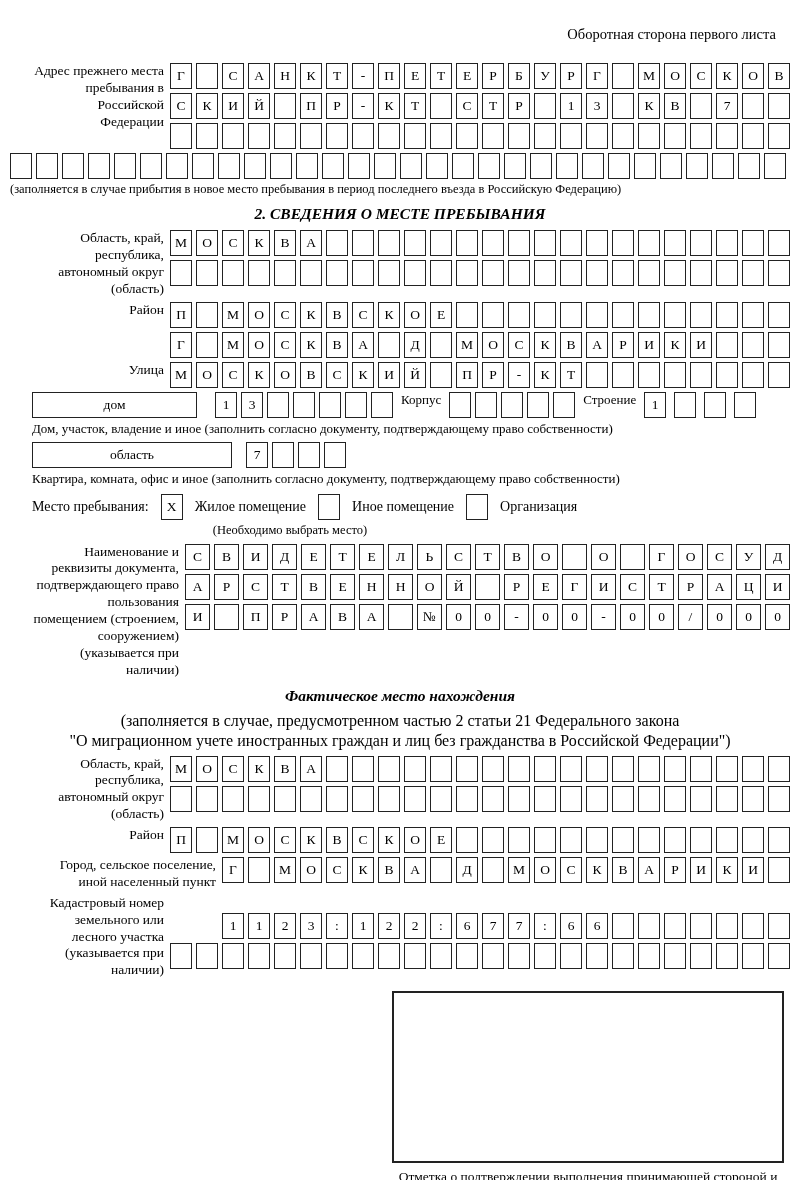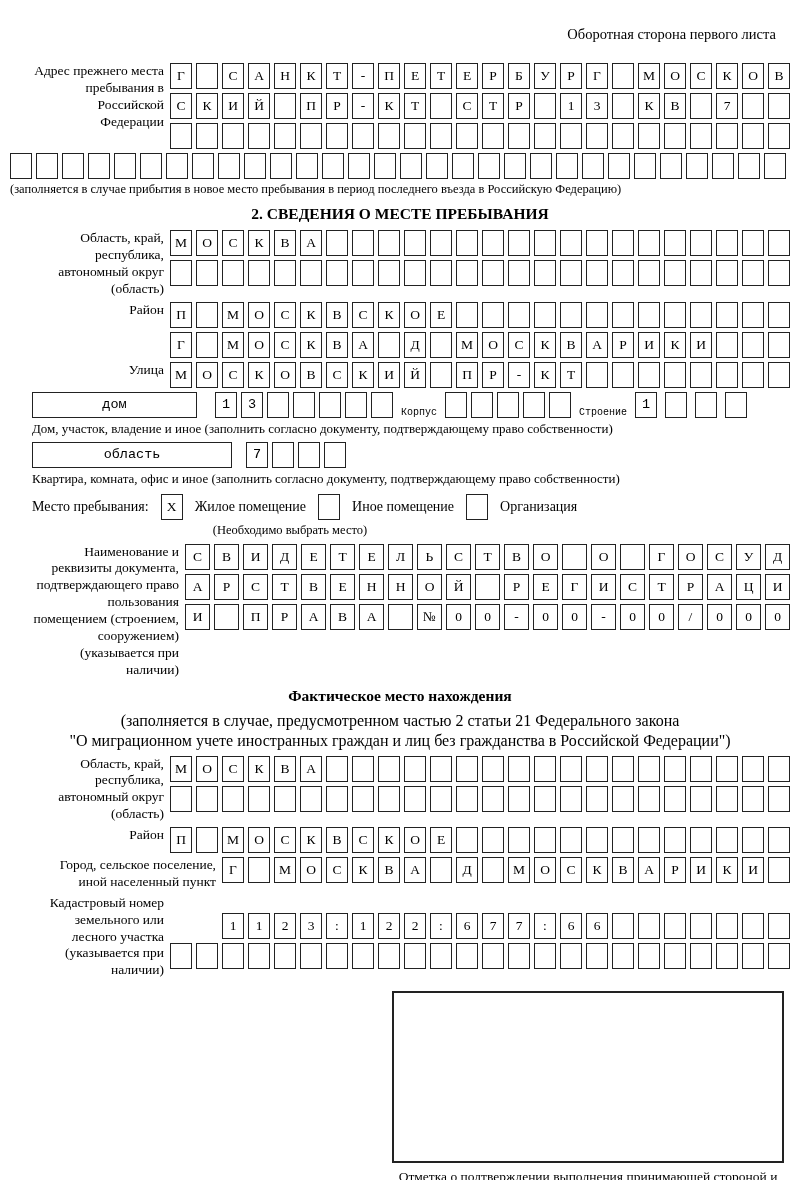--- a/index.html
+++ b/index.html
@@ -18,30 +18,30 @@
   .cell {
     box-sizing:border-box; flex:none; width:22px; height:26px;
     border:1.6px solid #222; display:flex; align-items:center; justify-content:center;
     font-size:13.5px; background:#fff;
   }
   .cells.wide .cell { width:25px; }
   .fullrow { margin:0 0 2px 0; }
 
   .note-center { font-size:12.5px; margin:3px 0 4px; }
   .note-left { font-size:13px; margin:2px 0 5px; padding-left:22px; }
-  .sec-title { text-align:center; font-weight:bold; font-size:15.5px; margin:8px 0 7px; }
-
-  .house-row, .apt-row { display:flex; align-items:flex-end; margin:4px 0 3px;font-family:Liberation Mono, monospace; }
+  .sec-title { text-align:center; font-weight:bold; font-size:15.5px; margin:8px 0 7px;font-style:italic; }
+
+  .house-row, .apt-row { display:flex; align-items:flex-start; margin:4px 0 3px; }
   .wbox {
     box-sizing:border-box; border:1.6px solid #222; height:26px;
     display:flex; align-items:center; justify-content:center; font-size:13.5px; background:#fff;
   }
   .house-box { width:165px; margin-left:22px; margin-right:18px; }
   .apt-box { width:200px; margin-left:22px; margin-right:14px; }
-  .inline-label { font-size:10px; margin:0 8px; }
+  .inline-label { font-size:13px; margin:0 8px; }
   .cells.spread { gap:8px; }
 
   .stay-row { display:flex; align-items:center; padding-left:22px; font-size:14px; margin-top:7px; }
   .cbox {
     box-sizing:border-box; width:22px; height:26px; border:1.6px solid #222;
     display:flex; align-items:center; justify-content:center; font-size:13.5px; margin:0 12px;
   }
   .stay-note { width:560px; text-align:center; font-size:12.5px; margin:3px 0 6px; }
 
   .fact-note { font-size:16px; text-align:center; margin:2px 0; }

